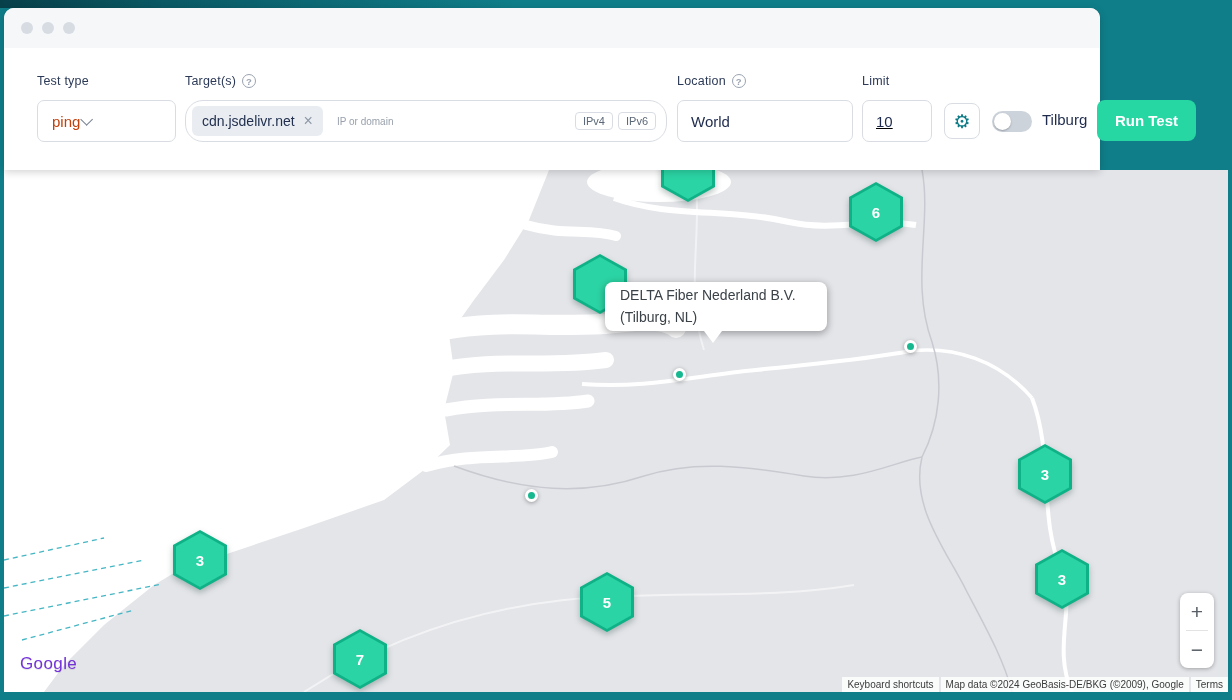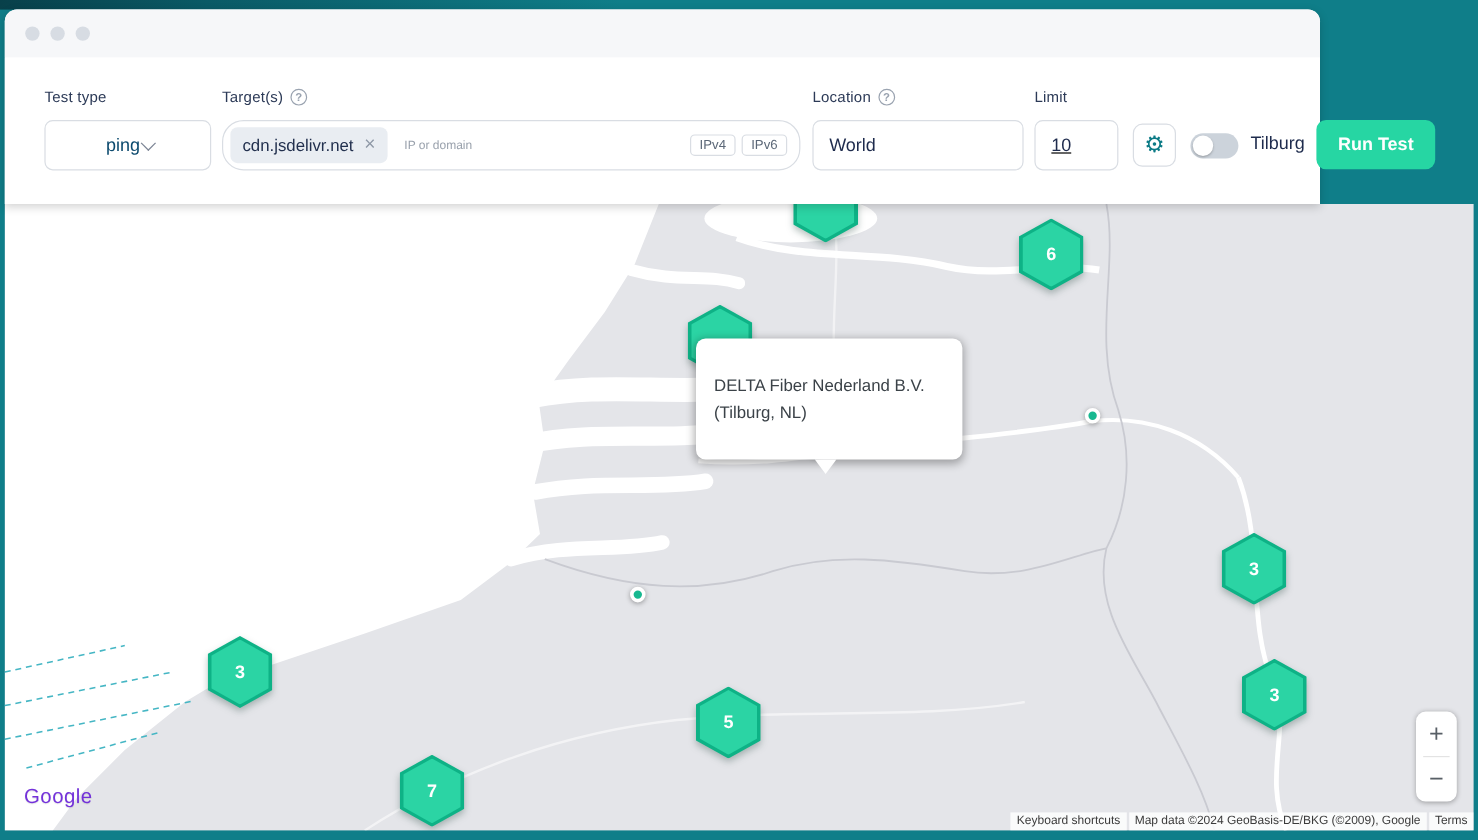--- a/index.html
+++ b/index.html
@@ -18,22 +18,22 @@
   .formarea { position:relative; height:122px; background:#fff; }
 
   .flabel { position:absolute; top:26px; font-size:12.5px; color:#2c3a57;
     display:flex; gap:6px; align-items:center; letter-spacing:.2px; }
   .help { width:14px; height:14px; border:1.4px solid #9aa3b0; border-radius:50%;
     color:#9aa3b0; font-size:9.5px; display:inline-flex; align-items:center;
     justify-content:center; font-weight:700; cursor:pointer; }
 
   .ctl { position:absolute; top:52px; height:42px; border:1px solid #d9dde3;
     border-radius:7px; background:#fff; display:flex; align-items:center; }
-  .select { left:33px; width:139px; justify-content:center;
-    padding:0 13px 0 14px; font-size:15px; color:#0c4a6e; cursor:pointer; }
+  .select { left:33px; width:139px; justify-content:flex-start;
+    padding:0 13px 0 14px; font-size:15px; color:#c2410c; cursor:pointer; }
   .chev { width:9px; height:9px; border-right:1.6px solid #7b8494;
     border-bottom:1.6px solid #7b8494; transform:rotate(45deg) translateY(-3px); }
   .targetsbox { left:181px; width:482px; padding:0 10px 0 6px; cursor:text;border-radius:18px; }
   .chip { display:flex; align-items:center; background:#e9edf2; border-radius:6px;
     padding:0 10px; height:30px; font-size:14px; color:#22304e; gap:9px; cursor:default; }
   .chip .x { color:#8e98a6; font-size:16px; line-height:1; cursor:pointer; }
   .ph { color:#99a1ac; font-size:10px; margin-left:14px; flex:1; }
   .badges { display:flex; gap:5px; }
   .badge { font-size:11px; color:#5c6878; border:1px solid #d9dde3; border-radius:4px;
     padding:2px 7px; background:#fff; cursor:pointer; }
@@ -64,23 +64,23 @@
     justify-content:center; background:#0eb286; cursor:pointer;
     clip-path:polygon(50% 0,100% 25%,100% 75%,50% 100%,0 75%,0 25%); }
   .hex::before { content:""; position:absolute; inset:3px; background:#2bd4a4;
     clip-path:polygon(50% 0,100% 25%,100% 75%,50% 100%,0 75%,0 25%); }
   .hex span { position:relative; z-index:1; color:#fff; font-size:15px; font-weight:700; }
 
   .pdot { position:absolute; z-index:3; width:13px; height:13px; border-radius:50%;
     background:#17b890; border:3px solid #fff; box-shadow:0 1px 4px rgba(0,0,0,.35);
     cursor:pointer; }
 
-  .tooltip { position:absolute; left:576px; top:112px; width:222px; z-index:6;
+  .tooltip { position:absolute; left:601px; top:112px; width:222px; z-index:6;
     background:#fff; border-radius:8px; box-shadow:0 2px 7px 1px rgba(0,0,0,.3);
-    padding:29px 15px; font-size:14px; color:#3b4248; line-height:1.55; }
+    padding:3px 15px; font-size:14px; color:#3b4248; line-height:1.55; }
   .tooltip::after { content:""; position:absolute; left:99px; bottom:-12px;
     border:12px solid transparent; border-top-color:#fff; border-bottom:0;
     border-left-width:9px; border-right-width:9px; }
 
   .glogo { position:absolute; left:16px; bottom:18px; z-index:7; font-size:17px;
     font-weight:400; color:#6d28d9; letter-spacing:.4px; opacity:.95;
     text-shadow:0 1px 1px rgba(0,0,0,.12); cursor:pointer; }
   .attrib { position:absolute; right:0; bottom:0; z-index:7; display:flex;
     font-size:10px; color:#3b3b3b; }
   .attrib > span { background:rgba(255,255,255,.82); padding:2px 5px; margin-left:2px;

